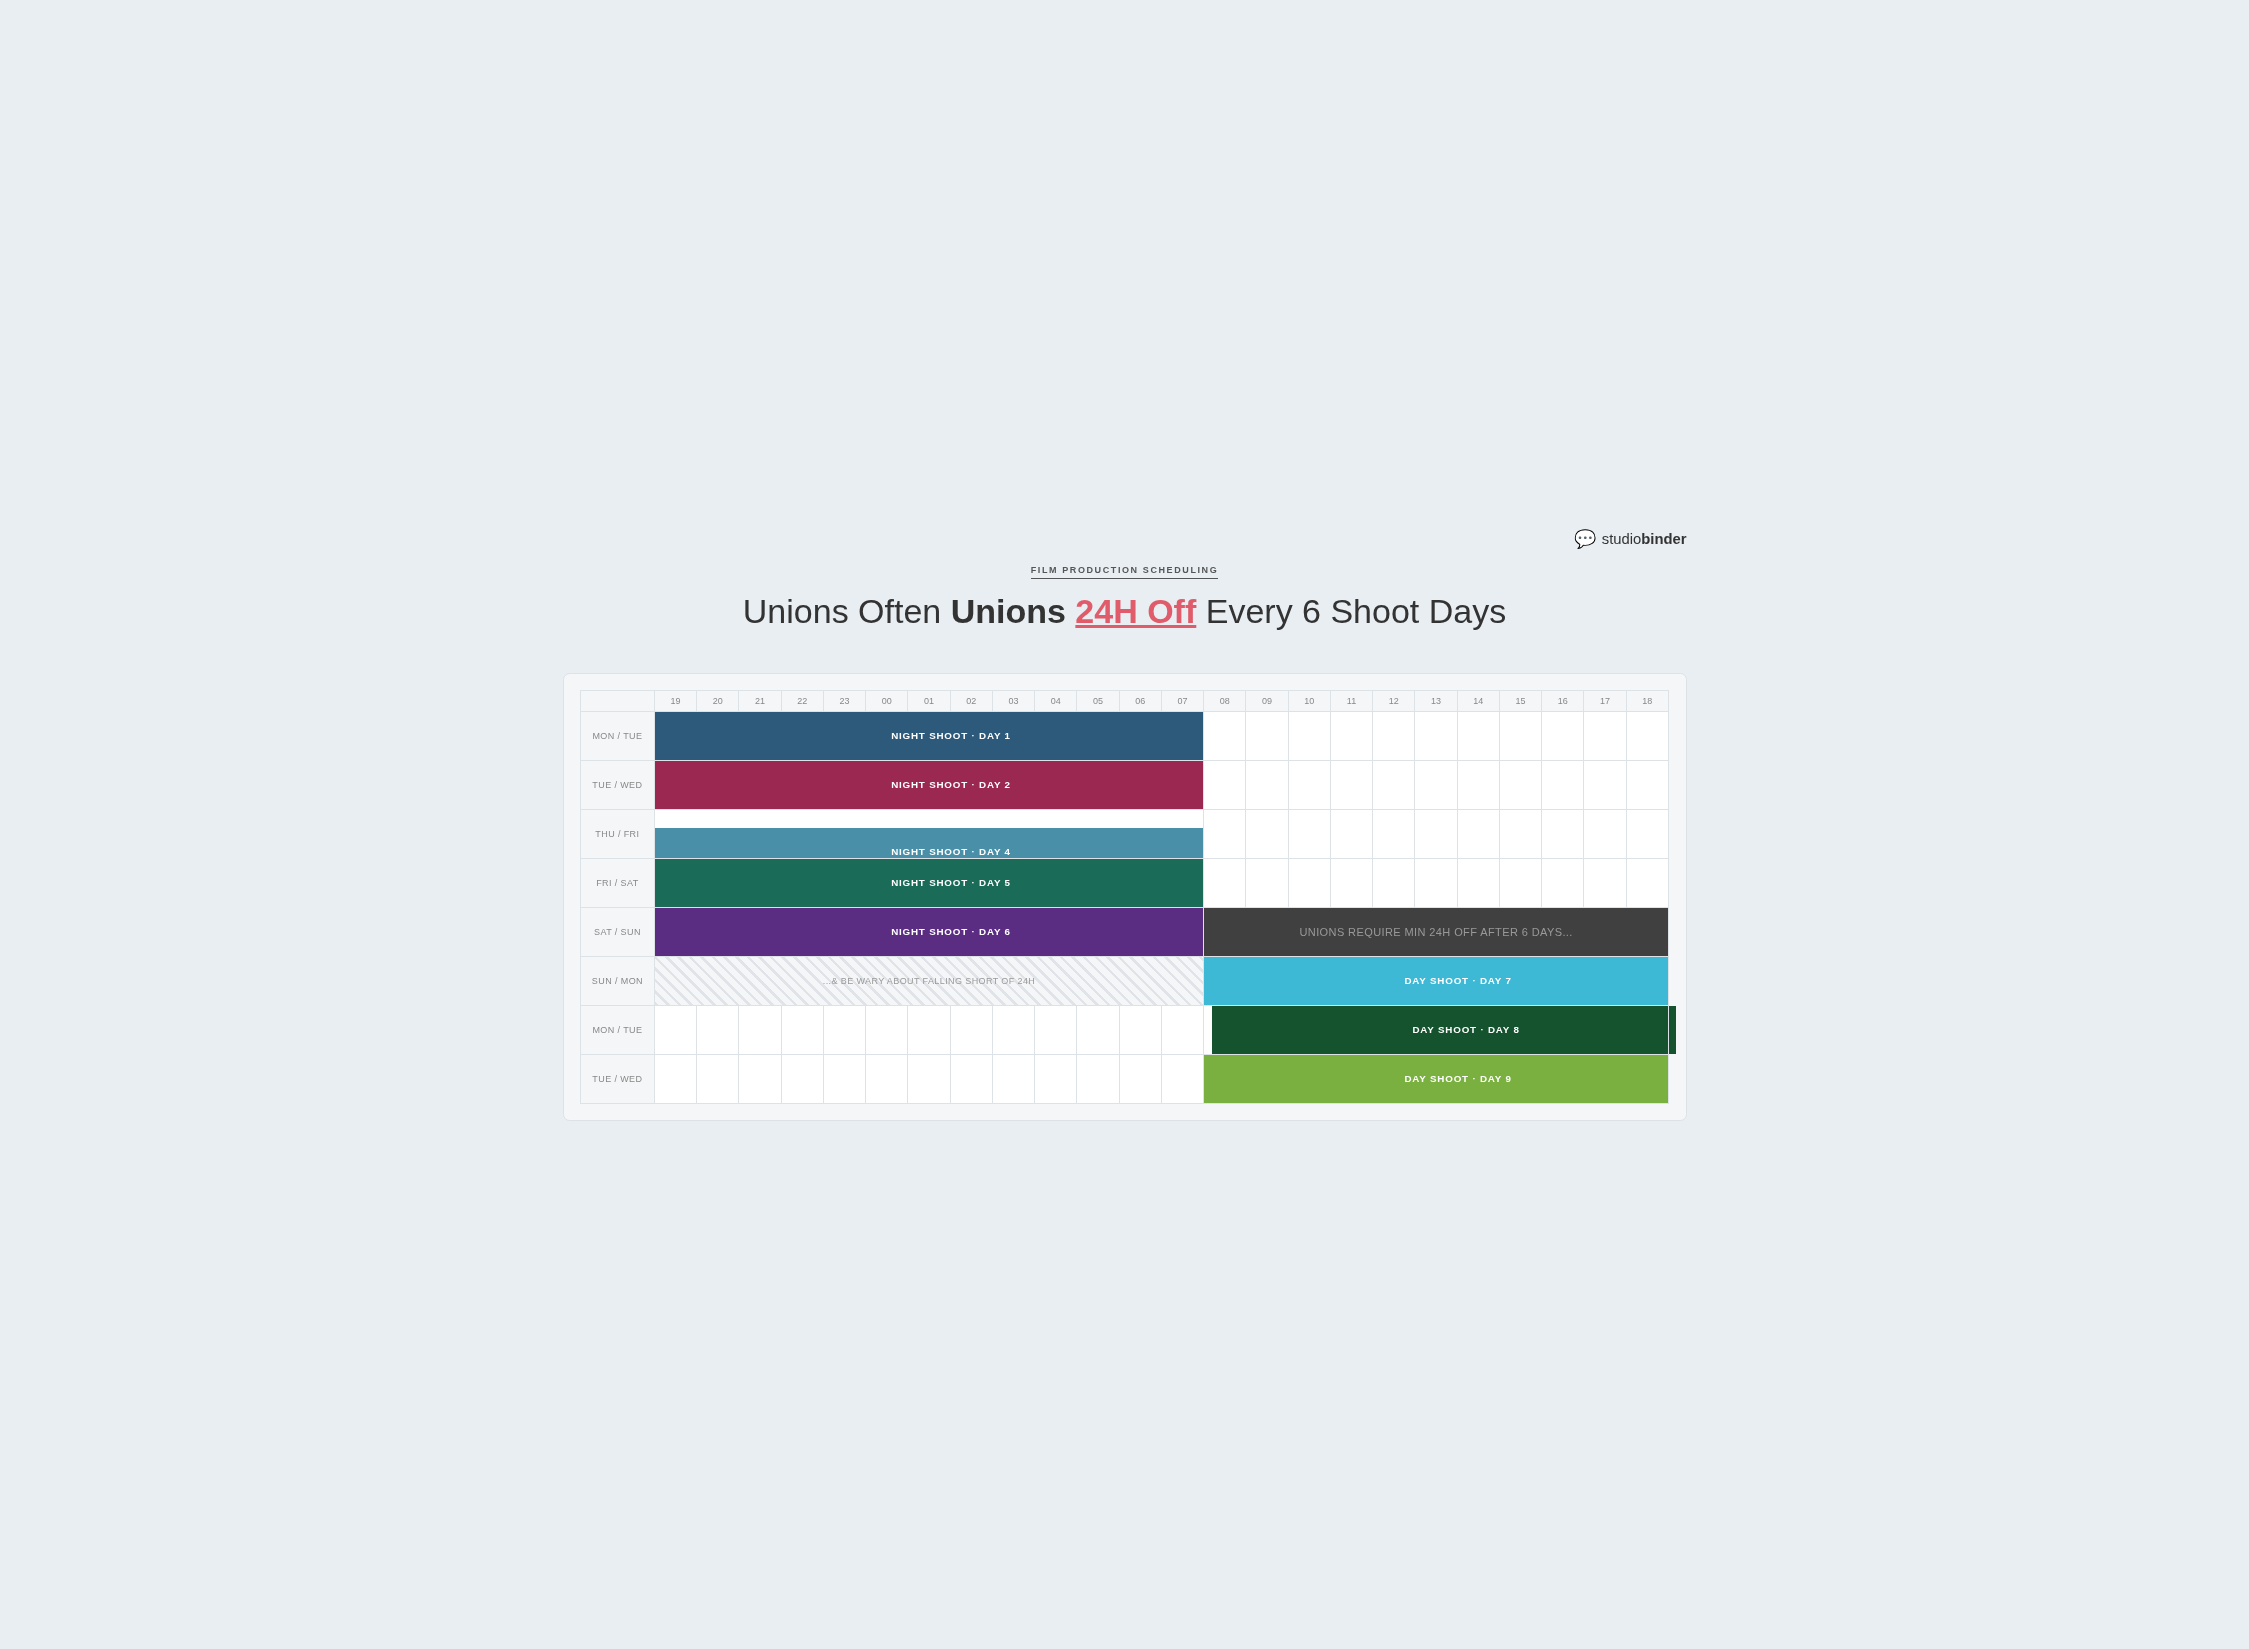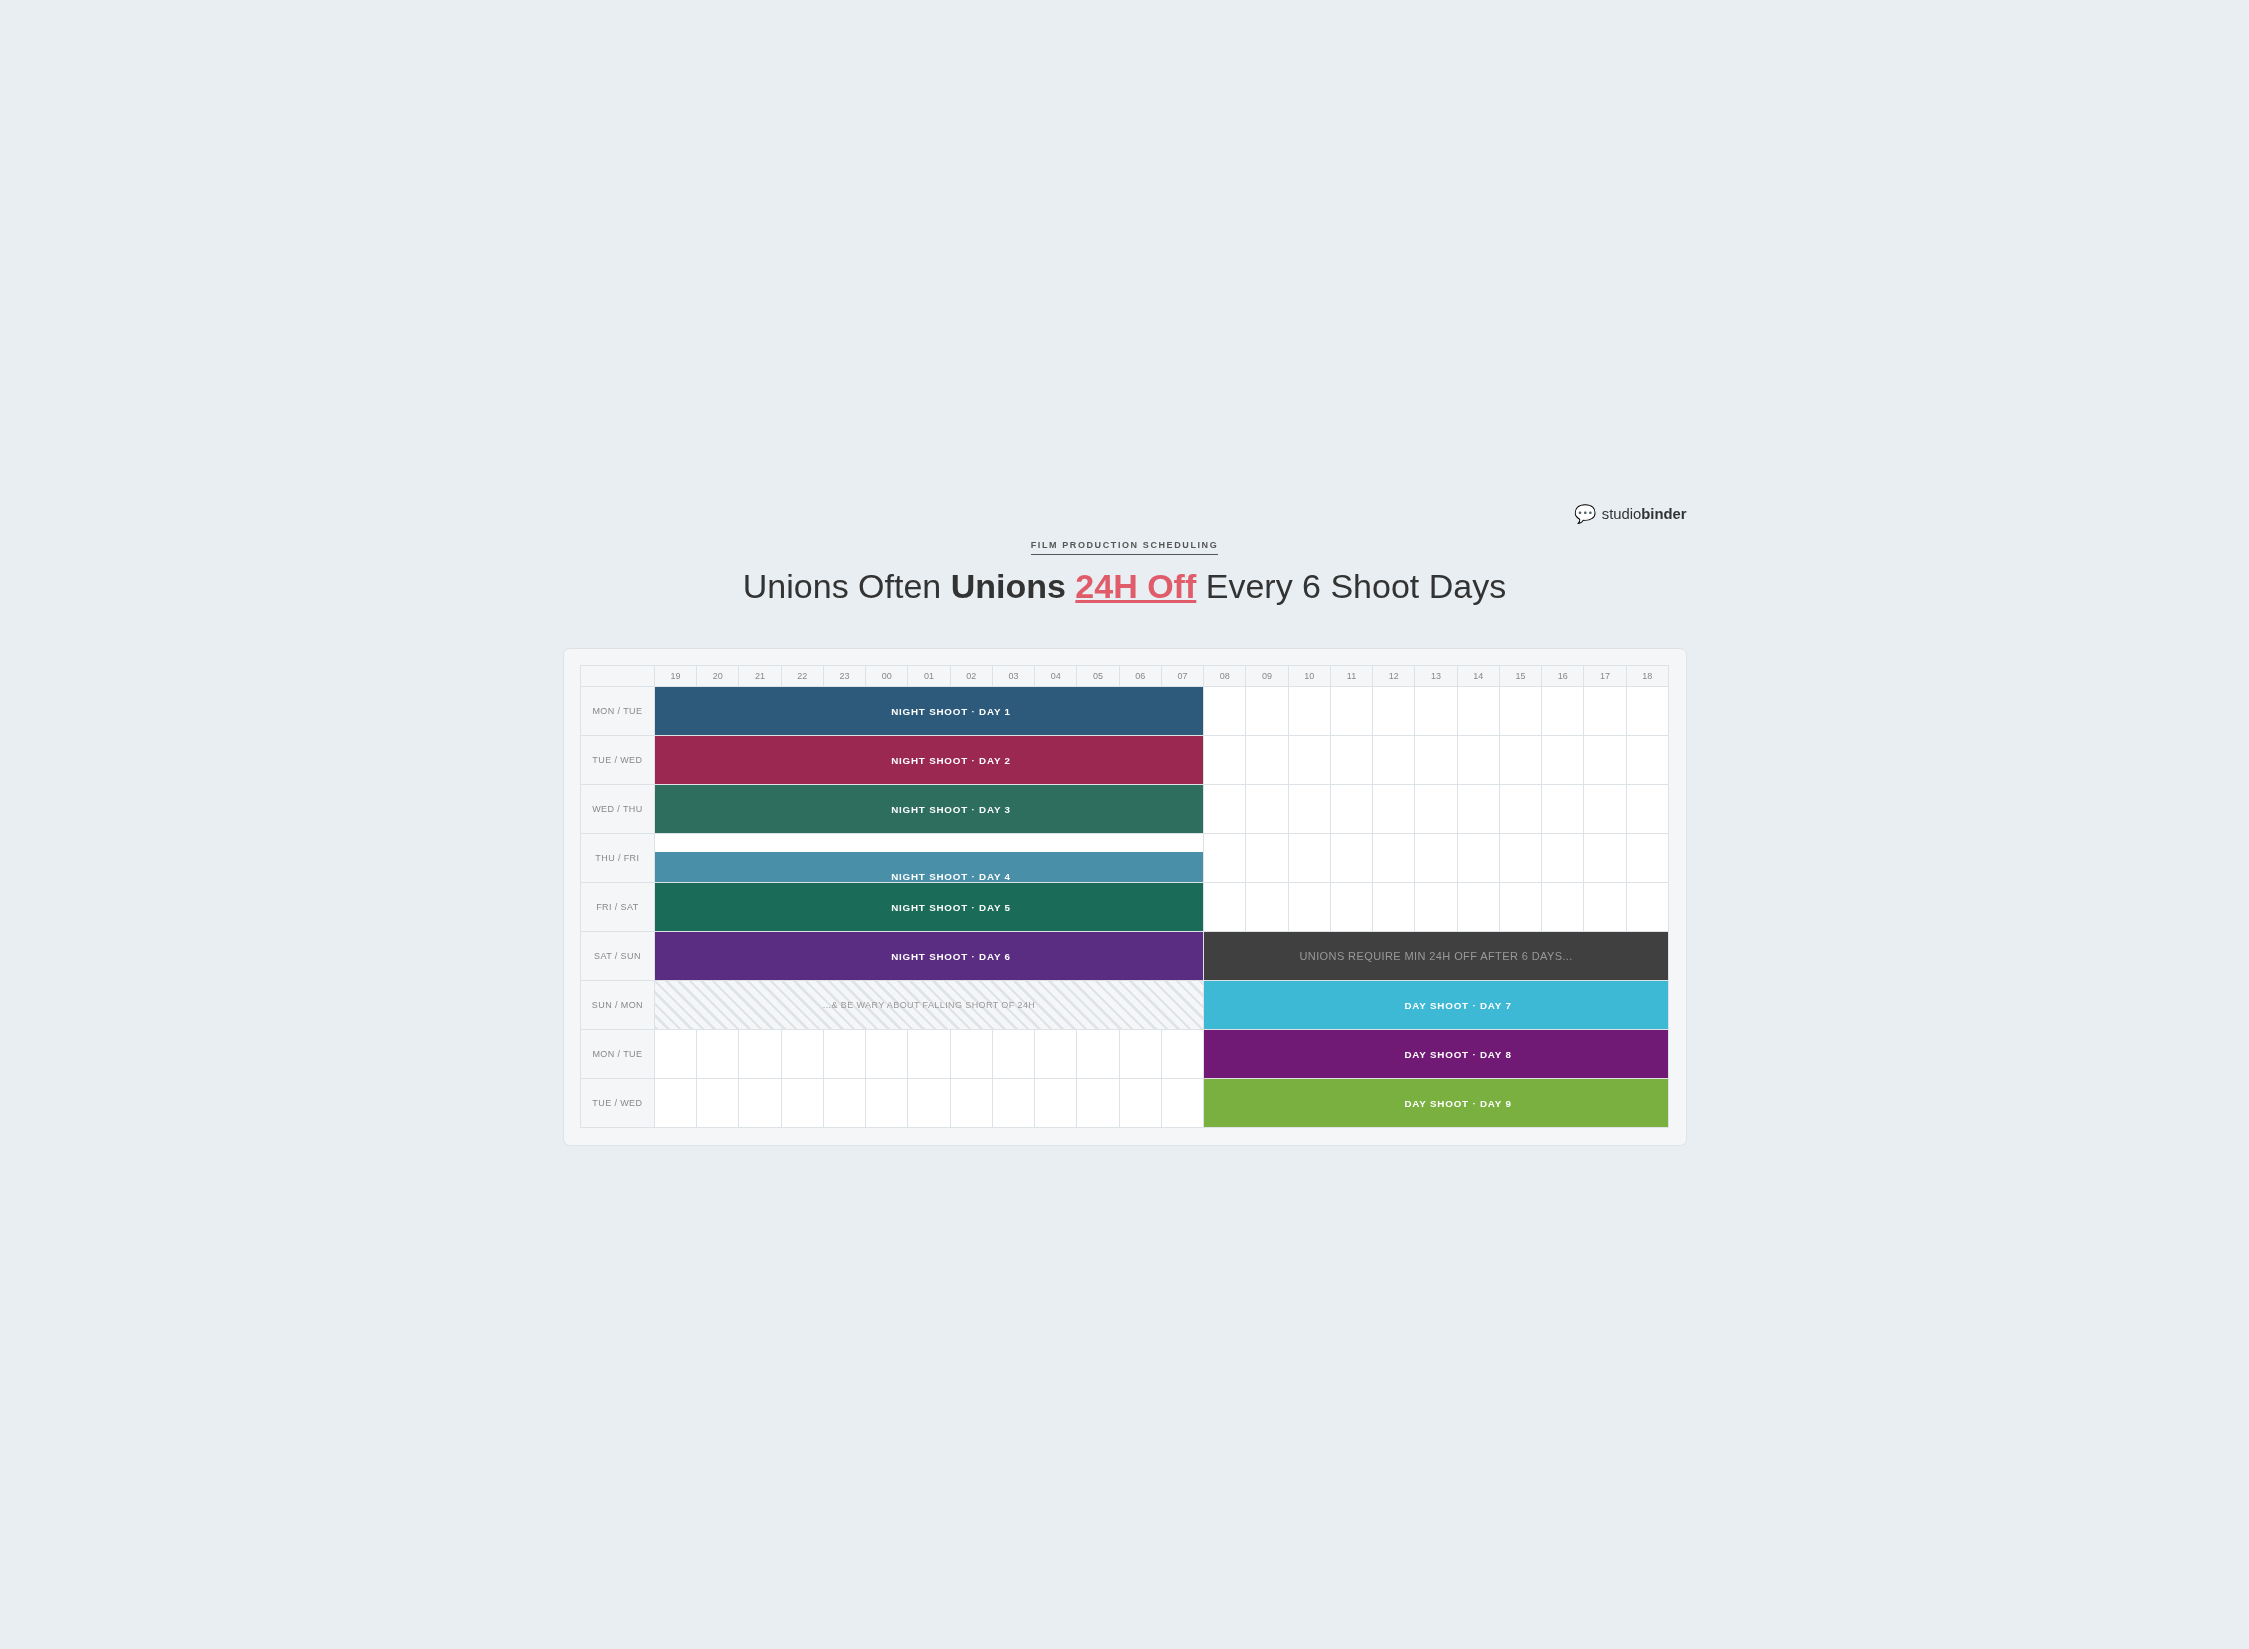--- a/index.html
+++ b/index.html
@@ -136,21 +136,21 @@
       letter-spacing: 0.8px;
       text-transform: uppercase;
     }
     .bar-night1 { background-color: #2d5a7a; }
     .bar-night2 { background-color: #9b2851; }
     .bar-night3 { background-color: #2d6e5e; }
     .bar-night4 { background-color: #4a8fa8; margin-top: 36px; }
     .bar-night5 { background-color: #1a6b57; }
     .bar-night6 { background-color: #5a2d82; }
     .bar-day7  { background-color: #3db8d5; }
-    .bar-day8  { background-color: #701a75; }
+    .bar-day8  { background-color: #14532d; margin-left: 8px; }
     .bar-day9  { background-color: #7ab040; }
     .union-message {
       background: #404040;
       font-size: 11px;
       color: #999;
       letter-spacing: 0.4px;
       text-transform: uppercase;
       display: flex;
       align-items: center;
       justify-content: center;
@@ -294,37 +294,20 @@
             <td class="empty-cell"></td>
             <td class="empty-cell"></td>
             <td class="empty-cell"></td>
             <td class="empty-cell"></td>
             <td class="empty-cell"></td>
             <td class="empty-cell"></td>
             <td class="empty-cell"></td>
             <td class="empty-cell"></td>
           </tr>
 
-          <tr class="data-row">
-            <td class="row-label">WED / THU</td>
-            <td class="has-bar" colspan="13">
-              <div class="shoot-bar bar-night3">NIGHT SHOOT · DAY 3</div>
-            </td>
-            <td class="empty-cell"></td>
-            <td class="empty-cell"></td>
-            <td class="empty-cell"></td>
-            <td class="empty-cell"></td>
-            <td class="empty-cell"></td>
-            <td class="empty-cell"></td>
-            <td class="empty-cell"></td>
-            <td class="empty-cell"></td>
-            <td class="empty-cell"></td>
-            <td class="empty-cell"></td>
-            <td class="empty-cell"></td>
-          </tr>
 
           <tr class="data-row">
             <td class="row-label">THU / FRI</td>
             <td class="has-bar" colspan="13">
               <div class="shoot-bar bar-night4">NIGHT SHOOT · DAY 4</div>
             </td>
             <td class="empty-cell"></td>
             <td class="empty-cell"></td>
             <td class="empty-cell"></td>
             <td class="empty-cell"></td>

